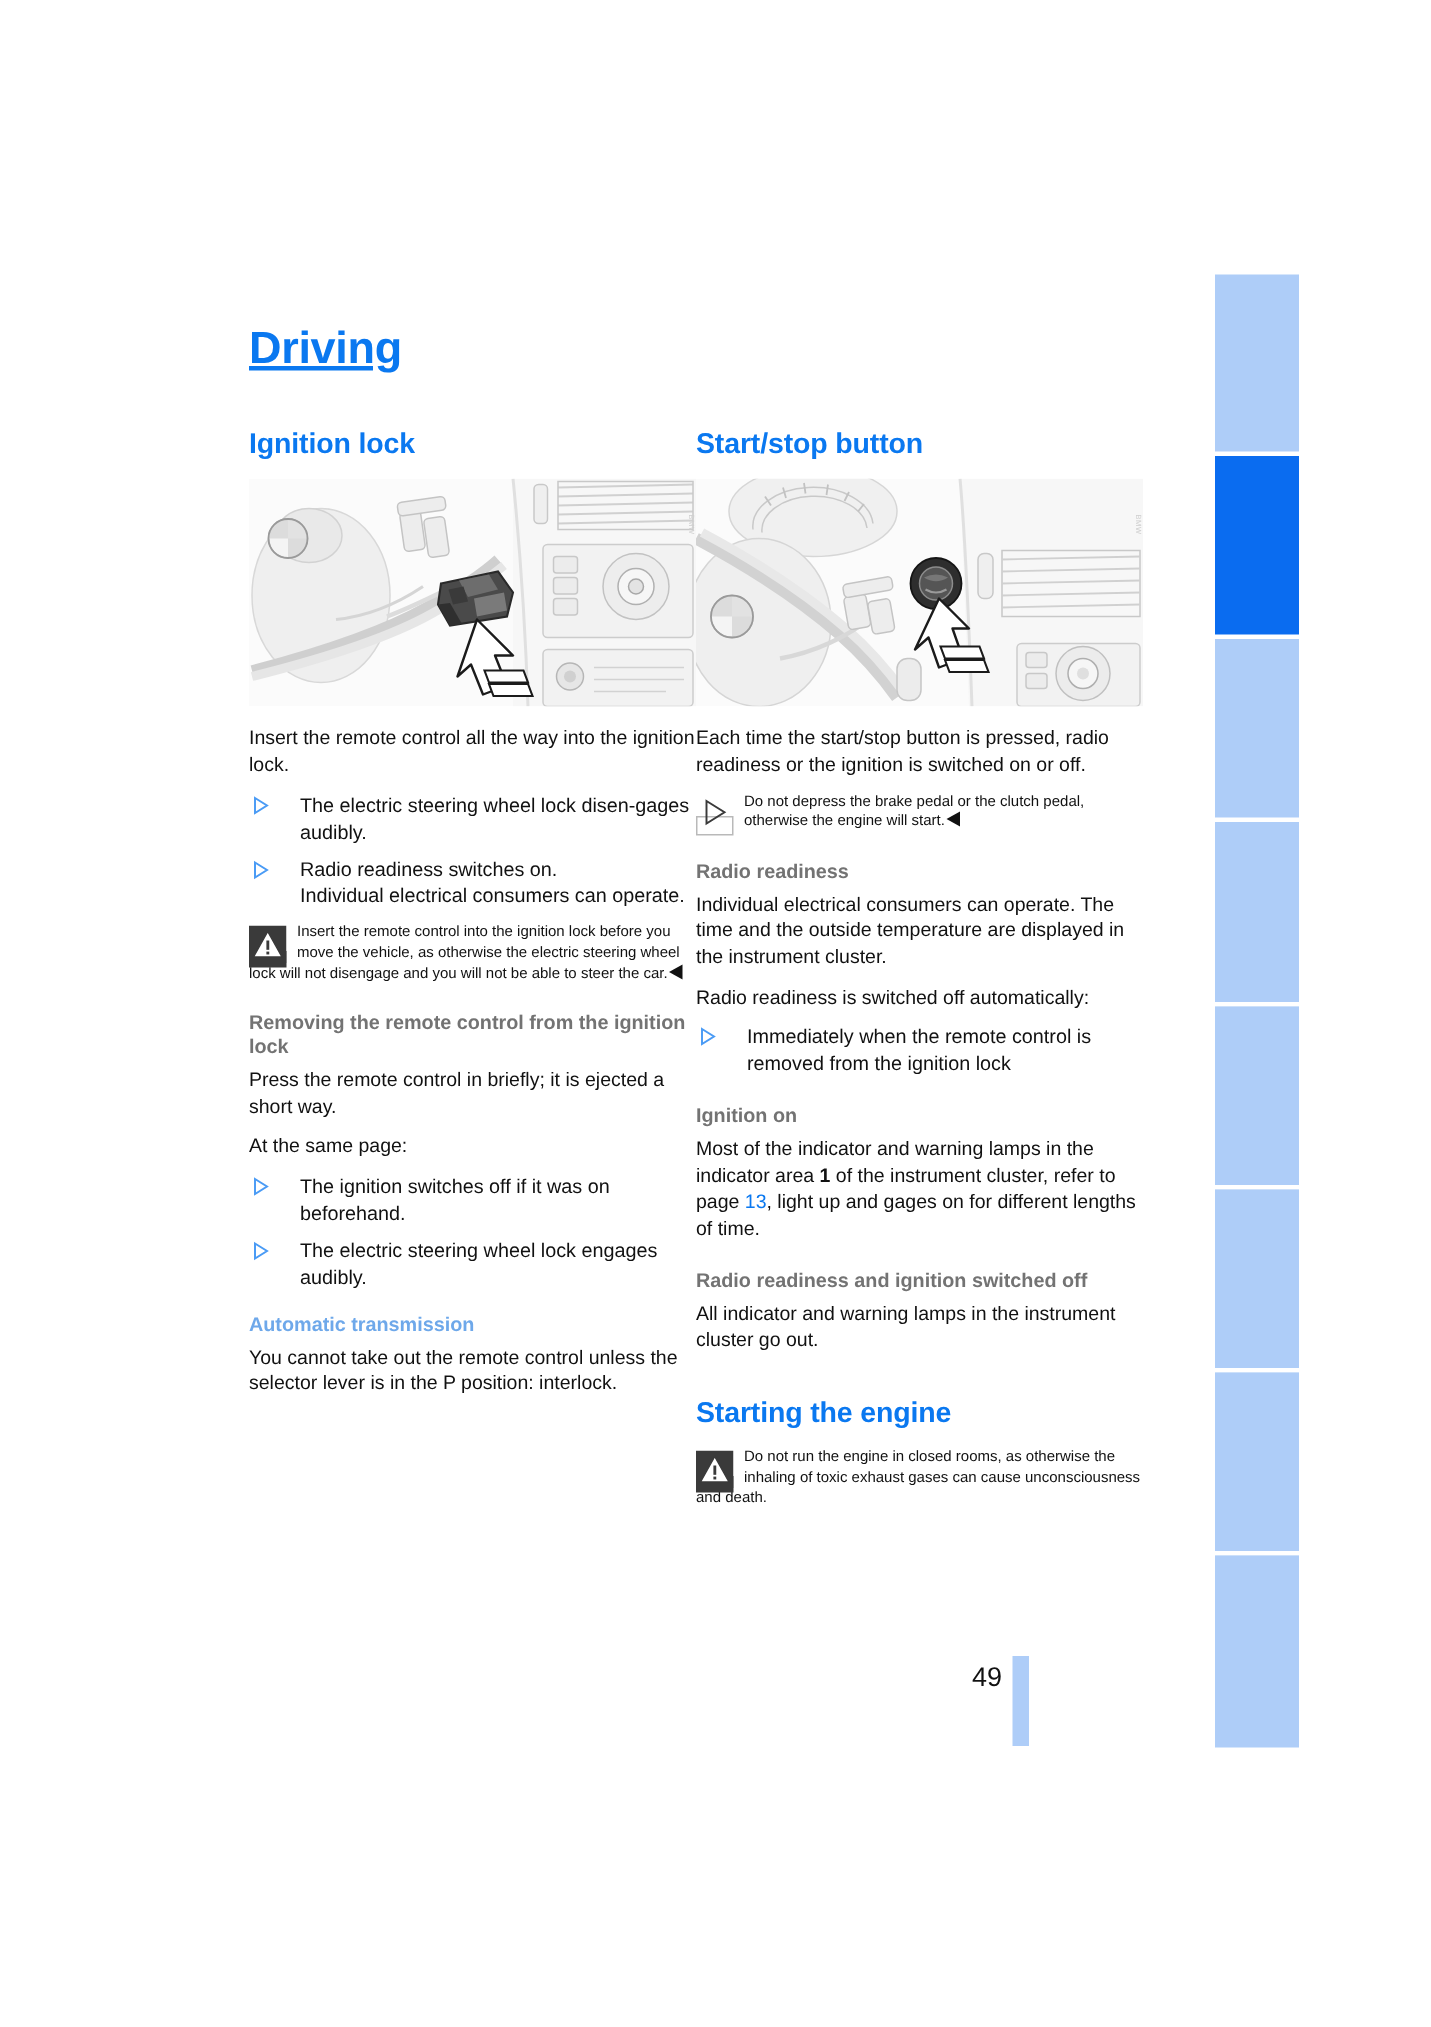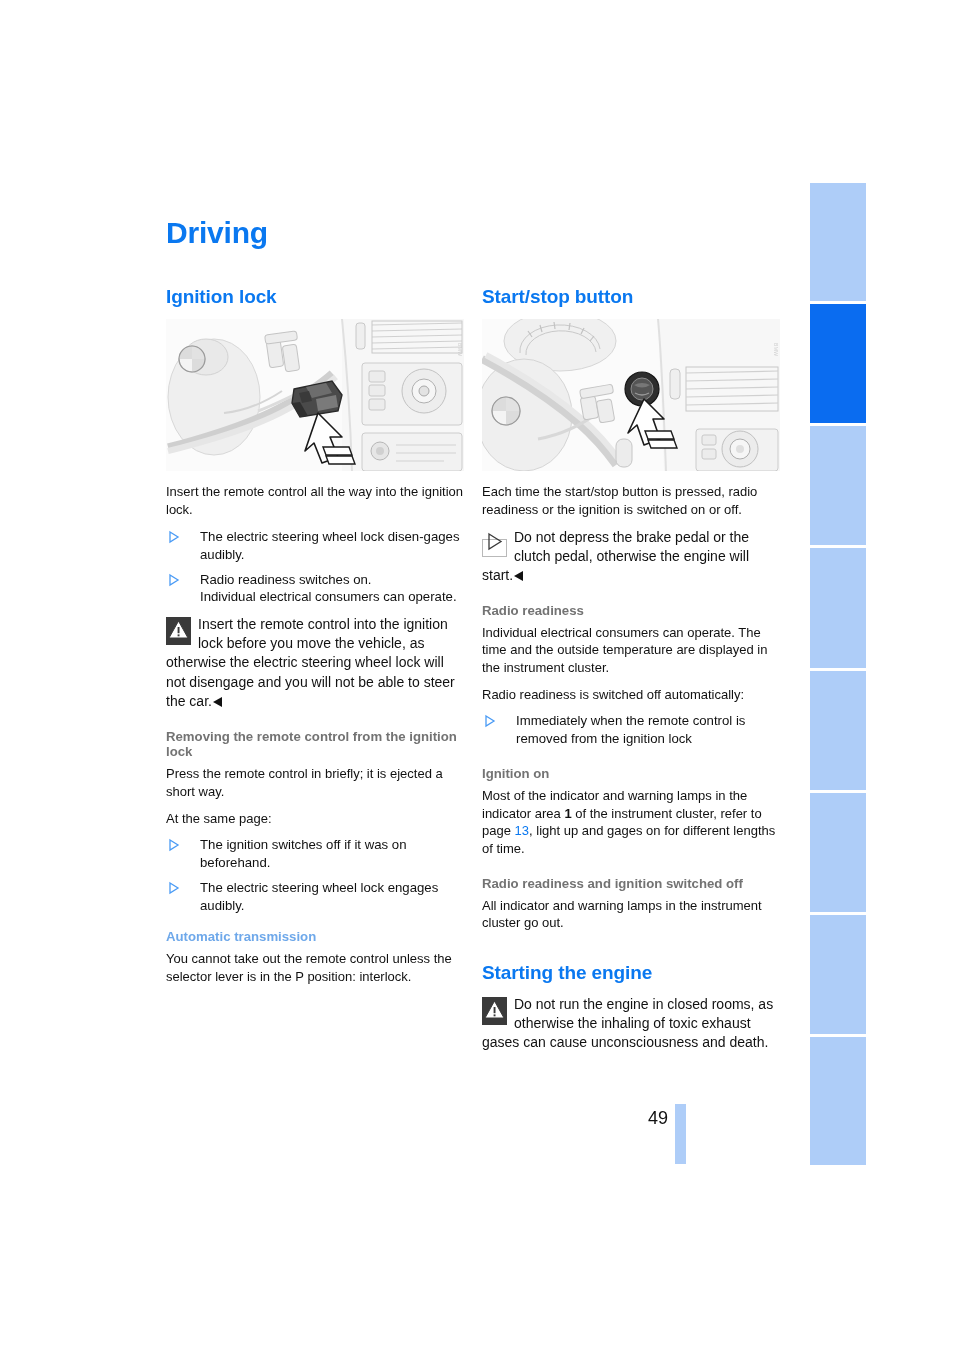--- a/index.html
+++ b/index.html
@@ -78,25 +78,25 @@
     top: 218px;
     width: 614px;
   }
   #page-title {
     color: #0a78f0;
     font-size: 30px;
     font-weight: bold;
     letter-spacing: -0.2px;
     margin: 0 0 38px 0;
     line-height: 1;
+    text-decoration: underline;
   }
 
   .columns {
     display: flex;
-    gap: 18px;
   }
   .col { width: 298px; }
 
   h2.section {
     color: #0a78f0;
     font-size: 19px;
     font-weight: bold;
     margin: 0 0 12px 0;
     line-height: 1.12;
     letter-spacing: -0.1px;
@@ -127,21 +127,21 @@
     font-size: 13.2px;
     line-height: 1.36;
     color: #111111;
     margin-bottom: 7px;
   }
   ul.bullets li:last-child { margin-bottom: 0; }
   
   .bullet-ico { position: absolute; left: 2px; top: 2px; }
 
   
-  .notice { font-size: 14px; line-height: 1.36; color: #111111; margin: 0 0 9px 0; }
+  .notice { font-size: 10px; line-height: 1.36; color: #111111; margin: 0 0 9px 0; }
   .notice .ico {
     float: left;
     margin: 2px 7px 0 0;
     width: 25px; height: 25px;
   }
   .notice::after { content: ""; display: block; clear: both; }
 
   .warn-box {
     width: 25px; height: 25px;
     background: #3a3a3a;

